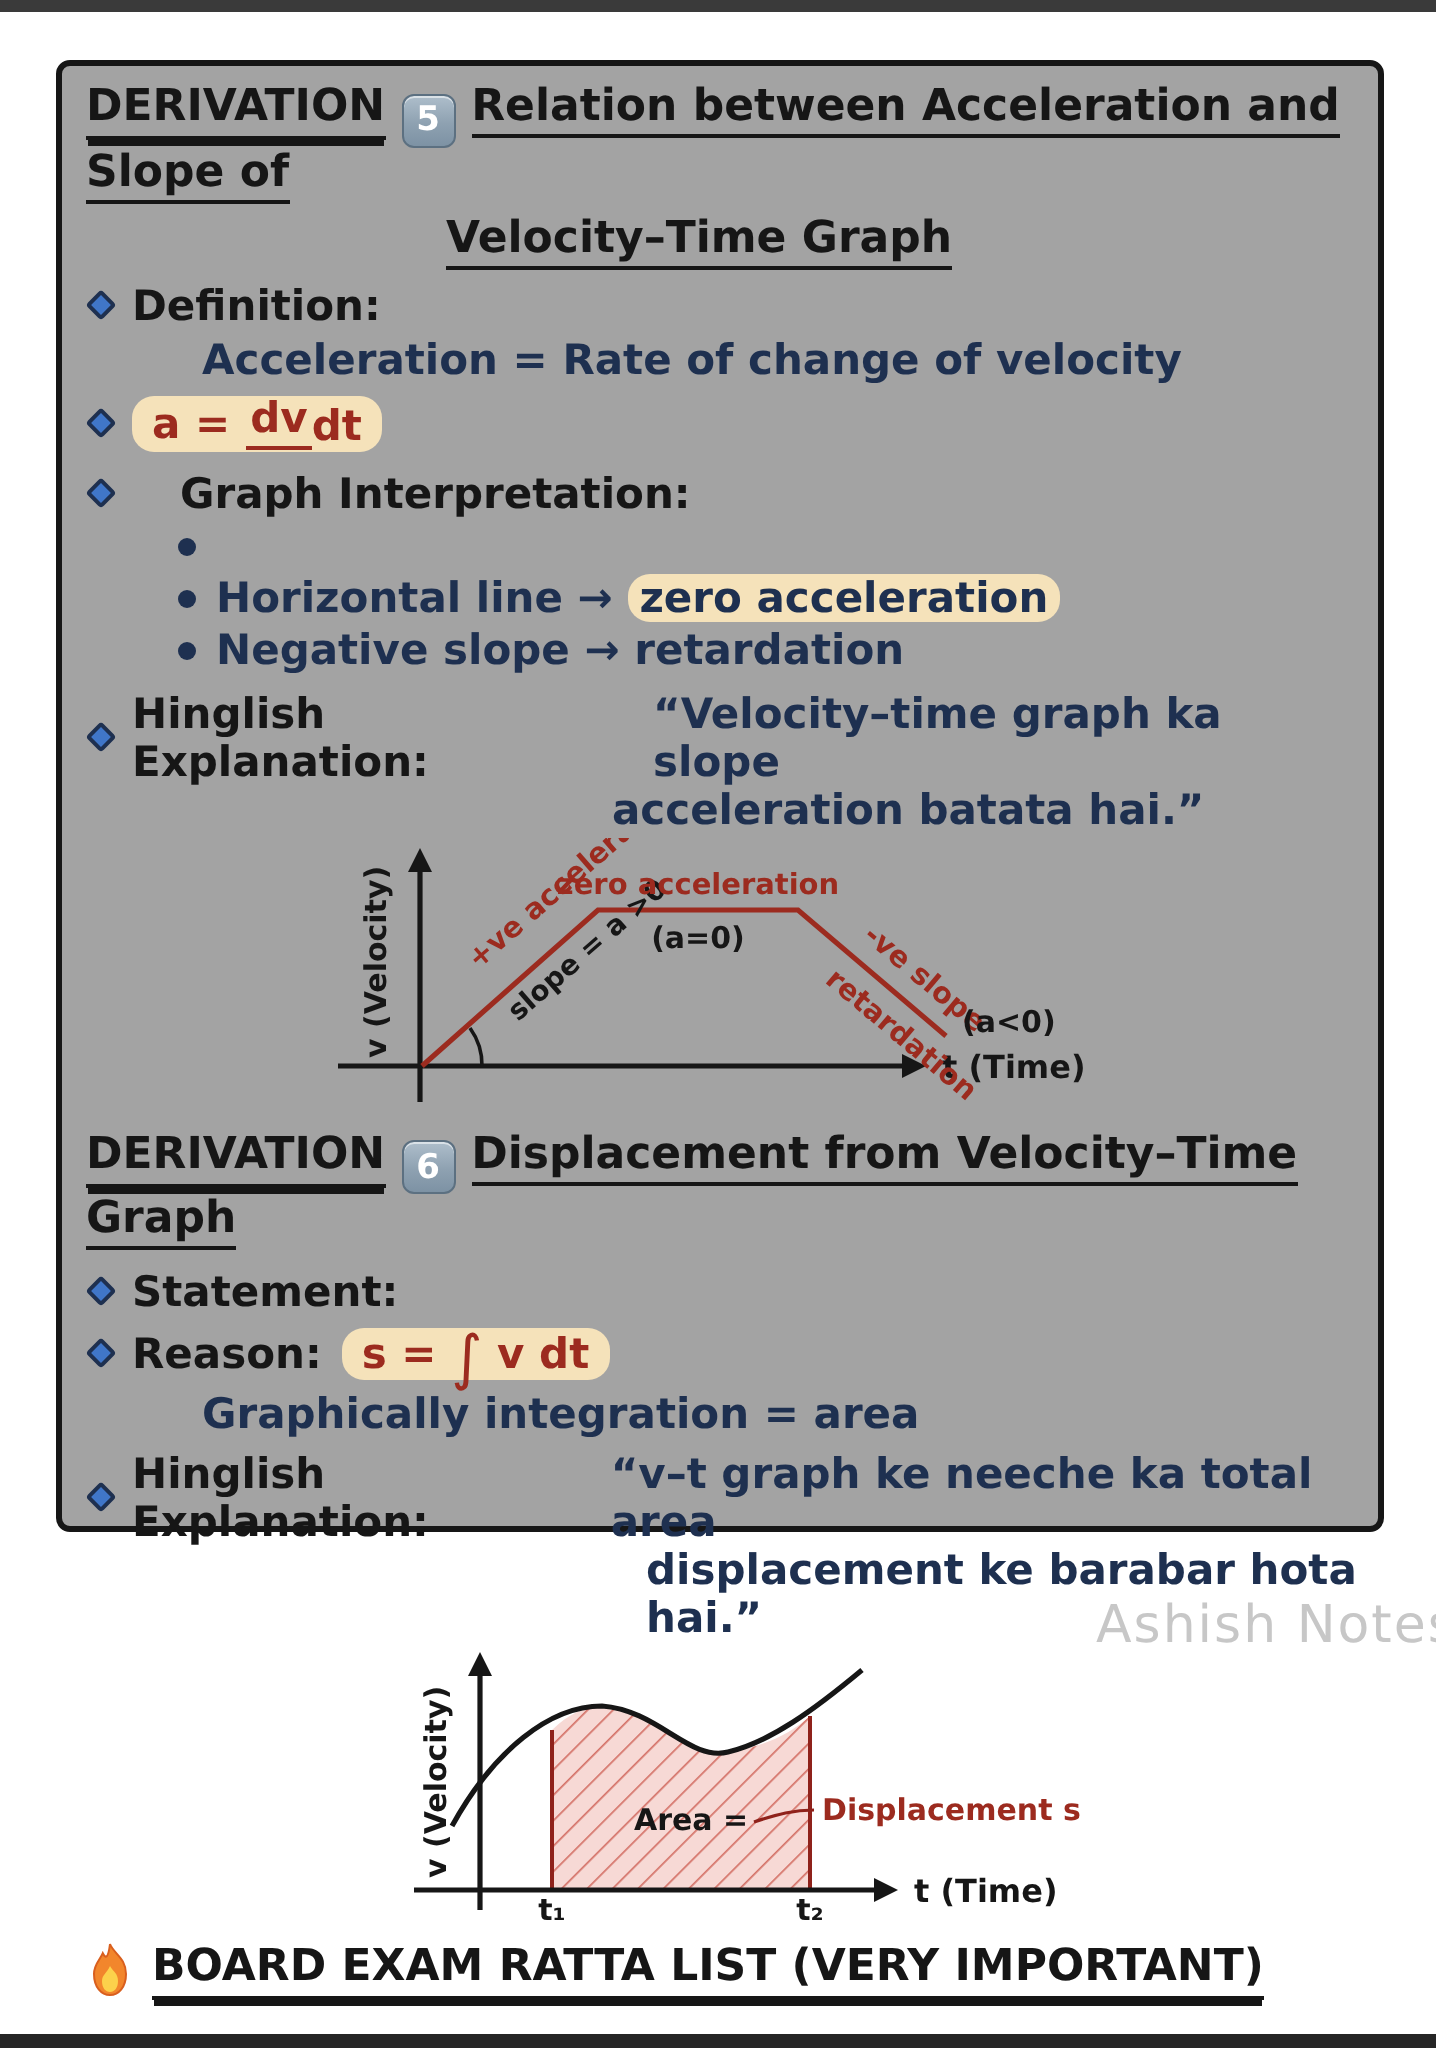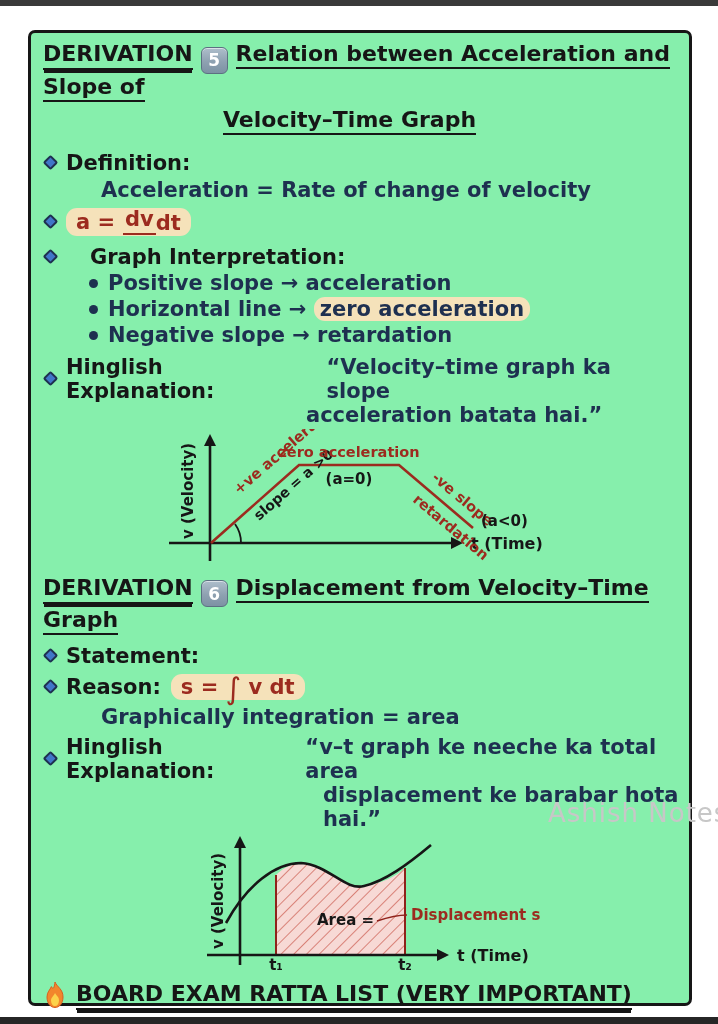--- a/index.html
+++ b/index.html
@@ -5,22 +5,22 @@
   * { margin:0; padding:0; box-sizing:border-box; }
   html,body { background:#fff; }
   .photo {
     position:relative; width:718px; height:1024px; background:#ffffff;
     font-family:"DejaVu Sans", sans-serif; overflow:hidden;
   }
   .strip-top    { position:absolute; left:0; top:0; width:718px; height:6px; background:#3a3a3a; }
   .strip-bottom { position:absolute; left:0; bottom:0; width:718px; height:7px; background:#262626; }
 
   .sheet {
-    position:absolute; left:28px; top:30px; width:664px; height:976px;
-    background:#86efac; border:3px solid #161616; border-radius:7px;
+    position:absolute; left:28px; top:30px; width:664px; height:736px;
+    background:#a3a3a3; border:3px solid #161616; border-radius:7px;
     padding:8px 10px 0 12px;
   }
 
   
   .blk  { color:#161616; font-weight:700; }
   .navy { color:#1e3050; font-weight:700; }
   .red  { color:#9c2b1f; font-weight:700; }
 
   .hl { background:#f5e2ba; border-radius:11px; padding:1px 10px; }
 
@@ -83,21 +83,21 @@
 
   <div class="sheet">
 
     <div class="hdr">
       <span class="blk u2">DERIVATION</span><span class="keycap">5</span><span class="blk u1">Relation between Acceleration and Slope of</span>
     </div>
     <div class="hdr-line2">
       <span class="blk u1">Velocity–Time Graph</span>
     </div>
 
-    <div class="row" style="margin-top:19px;">
+    <div class="row" style="margin-top:9px;">
       <span class="diamond"></span>
       <span class="blk sec-h">Definition:</span>
     </div>
     <div class="body-indent navy">Acceleration = Rate of change of velocity</div>
 
     <div class="row" style="margin-top:6px;">
       <span class="diamond"></span>
       <span class="hl" style="display:inline-flex;align-items:center;">
         <span class="red" style="font-size:21px;margin-right:8px;">a =</span>
         <span class="frac red">
@@ -105,21 +105,21 @@
           <span class="fden">dt</span>
         </span>
       </span>
     </div>
 
     <div class="row" style="margin-top:9px;gap:24px;">
       <span class="diamond"></span>
       <span class="blk sec-h">Graph Interpretation:</span>
     </div>
     <div class="bullets">
-      <div><span class="dot"></span><span class="navy">Positive slope → acceleration</span></div>
+      <div><span class="dot"></span></div>
       <div><span class="dot"></span><span class="navy">Horizontal line → </span><span class="navy hl" style="padding:0 6px;">zero acceleration</span></div>
       <div><span class="dot"></span><span class="navy">Negative slope → retardation</span></div>
     </div>
 
     <div class="row hing">
       <span class="diamond"></span>
       <span class="blk sec-h">Hinglish Explanation:</span>
       <span class="navy">“Velocity–time graph ka slope</span>
     </div>
     <div class="hing-l2 navy">acceleration batata hai.”</div>

